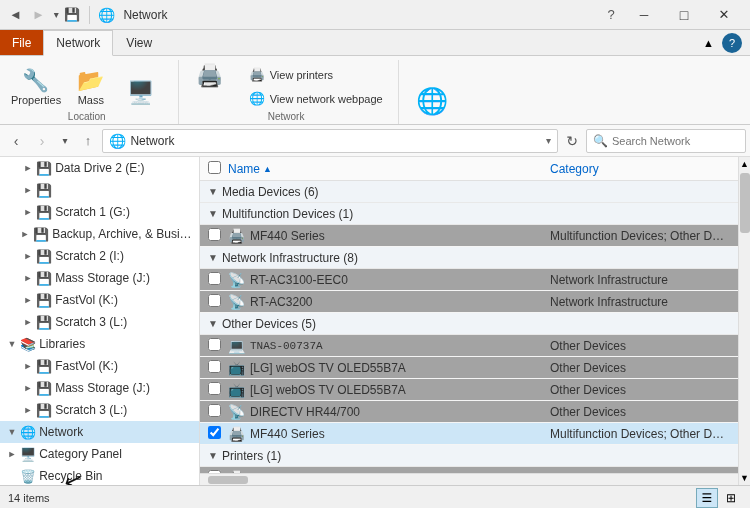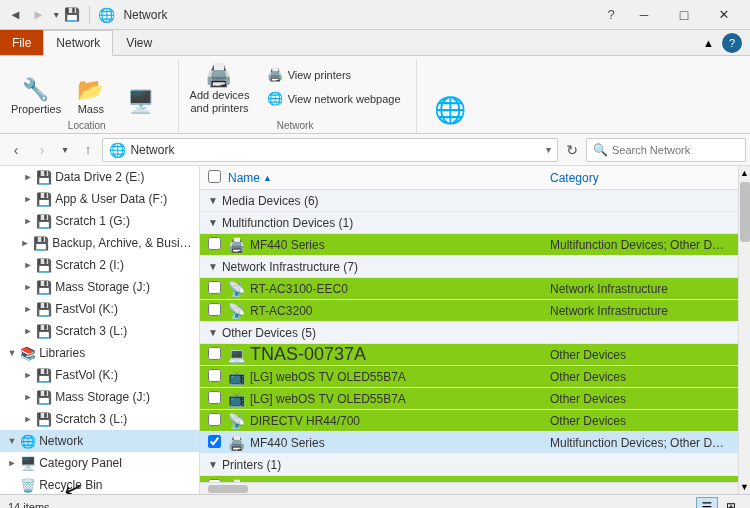--- a/index.html
+++ b/index.html
@@ -55,21 +55,20 @@
         <span style="font-size:22px;">🖥️</span>
       </div>
     </div>
     <div style="font-size:10px;color:#666;text-align:center;padding:2px 0;">Location</div>
   </div>
 
   <div style="display:flex;flex-direction:column;border-right:1px solid #ddd;padding-right:8px;margin-right:4px;">
     <div style="display:flex;gap:4px;flex:1;align-items:flex-start;">
       <div style="display:flex;flex-direction:column;align-items:center;cursor:pointer;padding:2px 6px;border:1px solid transparent;border-radius:2px;min-width:56px;">
         <span style="font-size:22px;">🖨️</span>
-        <span style="font-size:11px;color:#333;text-align:center;line-height:1.2;">Add devices<br>and printers</span>
       </div>
       <div style="display:flex;flex-direction:column;gap:3px;justify-content:flex-start;padding-top:4px;">
         <div style="display:flex;align-items:center;gap:4px;cursor:pointer;padding:2px 6px;border:1px solid transparent;border-radius:2px;font-size:11px;color:#333;">
           <span style="font-size:13px;">🖨️</span>
           <span>View printers</span>
         </div>
         <div style="display:flex;align-items:center;gap:4px;cursor:pointer;padding:2px 6px;border:1px solid transparent;border-radius:2px;font-size:11px;color:#333;">
           <span style="font-size:13px;">🌐</span>
           <span>View network webpage</span>
         </div>
@@ -112,21 +111,20 @@
     <div style="display:flex;align-items:center;height:22px;padding:0 4px;cursor:pointer;font-size:12px;color:#333;white-space:nowrap;overflow:hidden;">
       <span style="display:inline-block;width:16px;"></span>
       <span style="width:16px;height:16px;display:flex;align-items:center;justify-content:center;font-size:9px;color:#666;flex-shrink:0;">►</span>
       <span style="font-size:13px;margin-right:3px;">💾</span>
       <span style="font-size:12px;overflow:hidden;text-overflow:ellipsis;">Data Drive 2 (E:)</span>
     </div>
     <div style="display:flex;align-items:center;height:22px;padding:0 4px;cursor:pointer;font-size:12px;color:#333;white-space:nowrap;overflow:hidden;">
       <span style="display:inline-block;width:16px;"></span>
       <span style="width:16px;height:16px;display:flex;align-items:center;justify-content:center;font-size:9px;color:#666;flex-shrink:0;">►</span>
       <span style="font-size:13px;margin-right:3px;">💾</span>
-      <span style="font-size:12px;overflow:hidden;text-overflow:ellipsis;">App &amp; User Data (F:)</span>
     </div>
     <div style="display:flex;align-items:center;height:22px;padding:0 4px;cursor:pointer;font-size:12px;color:#333;white-space:nowrap;overflow:hidden;">
       <span style="display:inline-block;width:16px;"></span>
       <span style="width:16px;height:16px;display:flex;align-items:center;justify-content:center;font-size:9px;color:#666;flex-shrink:0;">►</span>
       <span style="font-size:13px;margin-right:3px;">💾</span>
       <span style="font-size:12px;overflow:hidden;text-overflow:ellipsis;">Scratch 1 (G:)</span>
     </div>
     <div style="display:flex;align-items:center;height:22px;padding:0 4px;cursor:pointer;font-size:12px;color:#333;white-space:nowrap;overflow:hidden;">
       <span style="display:inline-block;width:16px;"></span>
       <span style="width:16px;height:16px;display:flex;align-items:center;justify-content:center;font-size:9px;color:#666;flex-shrink:0;">►</span>
@@ -194,21 +192,21 @@
     </div>
     <div style="display:flex;align-items:center;height:22px;padding:0 4px;cursor:pointer;font-size:12px;color:#333;white-space:nowrap;overflow:hidden;">
       <span style="width:16px;height:16px;flex-shrink:0;"></span>
       <span style="font-size:13px;margin-right:3px;">🗑️</span>
       <span style="font-size:12px;overflow:hidden;text-overflow:ellipsis;">Recycle Bin</span>
     </div>
 
     <div style="position:absolute;left:64px;top:310px;font-size:22px;color:#111;transform:rotate(20deg);pointer-events:none;">↙</div>
   </div>
 
-  <div style="flex:1;background:#84cc16;display:flex;flex-direction:column;overflow:hidden;position:relative;">
+  <div style="flex:1;background:#a3a3a3;display:flex;flex-direction:column;overflow:hidden;position:relative;">
 
     <div style="display:flex;align-items:center;height:24px;padding:0 8px;border-bottom:1px solid #e0e0e0;background:#fafafa;">
       <div style="width:20px;">
         <input type="checkbox" style="cursor: pointer;">
       </div>
       <div style="flex:1;font-size:12px;color:#0066cc;cursor:pointer;display:flex;align-items:center;gap:3px;">
         <span>Name</span>
         <span style="font-size:9px;">▲</span>
       </div>
       <div style="width:180px;font-size:12px;color:#0066cc;cursor:pointer;">
@@ -229,21 +227,21 @@
       </div>
       <div style="display:flex;align-items:center;height:22px;padding:0 8px;border-bottom:1px solid #f5f5f5;">
         <div style="width:20px;"><input type="checkbox" style="cursor: pointer;"></div>
         <span style="font-size:14px;margin-right:4px;width:18px;text-align:center;">🖨️</span>
         <span style="flex:1;font-size:12px;color:#333;">MF440 Series</span>
         <span style="width:180px;font-size:12px;color:#333;overflow:hidden;text-overflow:ellipsis;white-space:nowrap;">Multifunction Devices; Other Devic</span>
       </div>
 
       <div style="display:flex;align-items:center;height:22px;padding:0 8px;background:#f0f4f8;font-size:12px;color:#333;cursor:pointer;border-bottom:1px solid #e8e8e8;">
         <span style="font-size:10px;color:#555;margin-right:4px;">▼</span>
-        <span>Network Infrastructure (7)</span>
+        <span>Network Infrastructure (8)</span>
       </div>
       <div style="display:flex;align-items:center;height:22px;padding:0 8px;border-bottom:1px solid #f5f5f5;">
         <div style="width:20px;"><input type="checkbox" style="cursor: pointer;"></div>
         <span style="font-size:14px;margin-right:4px;width:18px;text-align:center;">📡</span>
         <span style="flex:1;font-size:12px;color:#333;">RT-AC3100-EEC0</span>
         <span style="width:180px;font-size:12px;color:#333;">Network Infrastructure</span>
       </div>
       <div style="display:flex;align-items:center;height:22px;padding:0 8px;border-bottom:1px solid #f5f5f5;">
         <div style="width:20px;"><input type="checkbox" style="cursor: pointer;"></div>
         <span style="font-size:14px;margin-right:4px;width:18px;text-align:center;">📡</span>
@@ -251,21 +249,21 @@
         <span style="width:180px;font-size:12px;color:#333;">Network Infrastructure</span>
       </div>
 
       <div style="display:flex;align-items:center;height:22px;padding:0 8px;background:#f0f4f8;font-size:12px;color:#333;cursor:pointer;border-bottom:1px solid #e8e8e8;">
         <span style="font-size:10px;color:#555;margin-right:4px;">▼</span>
         <span>Other Devices (5)</span>
       </div>
       <div style="display:flex;align-items:center;height:22px;padding:0 8px;border-bottom:1px solid #f5f5f5;">
         <div style="width:20px;"><input type="checkbox" style="cursor: pointer;"></div>
         <span style="font-size:14px;margin-right:4px;width:18px;text-align:center;">💻</span>
-        <span style="flex:1;font-size:18px;color:#333;">TNAS-00737A</span>
+        <span style="flex:1;font-size:11px;color:#333;font-family:Liberation Mono, monospace;">TNAS-00737A</span>
         <span style="width:180px;font-size:12px;color:#333;">Other Devices</span>
       </div>
       <div style="display:flex;align-items:center;height:22px;padding:0 8px;border-bottom:1px solid #f5f5f5;">
         <div style="width:20px;"><input type="checkbox" style="cursor: pointer;"></div>
         <span style="font-size:14px;margin-right:4px;width:18px;text-align:center;">📺</span>
         <span style="flex:1;font-size:12px;color:#333;">[LG] webOS TV OLED55B7A</span>
         <span style="width:180px;font-size:12px;color:#333;">Other Devices</span>
       </div>
       <div style="display:flex;align-items:center;height:22px;padding:0 8px;border-bottom:1px solid #f5f5f5;">
         <div style="width:20px;"><input type="checkbox" style="cursor: pointer;"></div>

